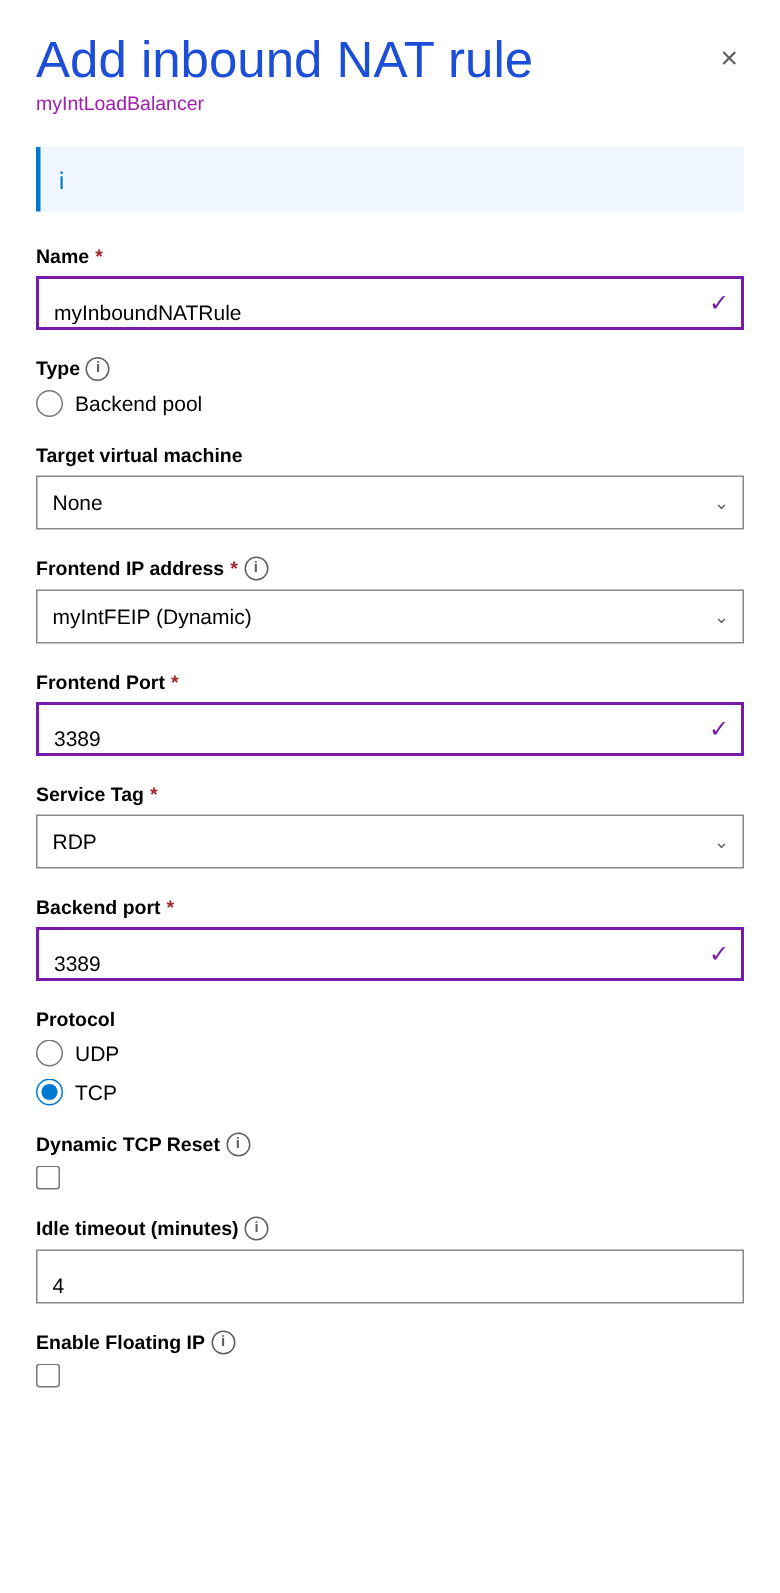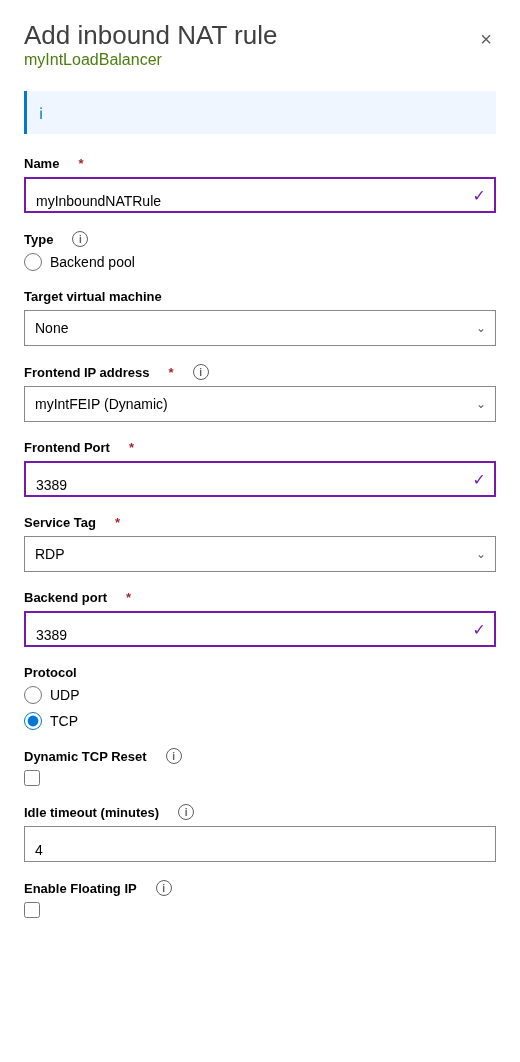--- a/index.html
+++ b/index.html
@@ -12,37 +12,37 @@
       min-height: 1062px;
       padding: 20px 24px 40px 24px;
     }
     .header {
       display: flex;
       justify-content: space-between;
       align-items: flex-start;
       margin-bottom: 4px;
     }
     .title {
-      font-size: 26px;
+      font-size: 34px;
       font-weight: 300;
-      color: #404040;
+      color: #1d4ed8;
       line-height: 1.2;
     }
     .close-btn {
       background: none;
       border: none;
       cursor: pointer;
       font-size: 20px;
       color: #605e5c;
       padding: 4px;
       margin-top: 4px;
     }
     .subtitle {
-      font-size: 16px;
-      color: #4d7c0f;
+      font-size: 13px;
+      color: #a21caf;
       margin-bottom: 18px;
     }
     .info-box {
       display: flex;
       align-items: flex-start;
       background: #f0f6ff;
       border-left: 3px solid #0078d4;
       padding: 10px 12px;
       margin-bottom: 22px;
       gap: 8px;
@@ -60,21 +60,21 @@
     }
     .field-group {
       margin-bottom: 18px;
     }
     .field-label {
       font-size: 13px;
       font-weight: 600;
       margin-bottom: 6px;
       display: flex;
       align-items: center;
-      gap: 19px;
+      gap: 4px;
     }
     .required {
       color: #a4262c;
       font-weight: 600;
     }
     .info-circle {
       display: inline-flex;
       align-items: center;
       justify-content: center;
       width: 16px;

